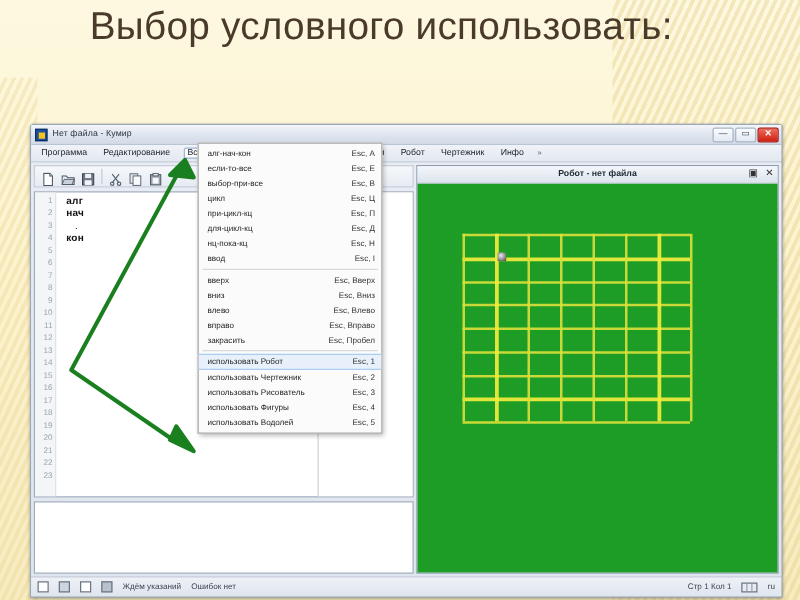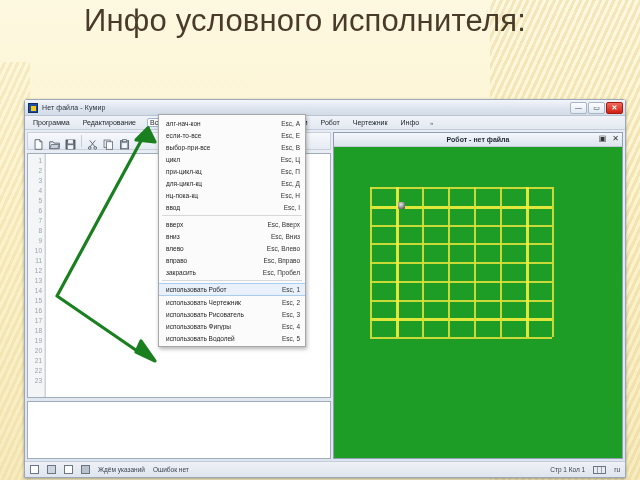--- a/index.html
+++ b/index.html
@@ -250,21 +250,21 @@
     position: absolute; left: 0; top: 0;
     width: 640px; height: 480px;
     pointer-events: none; z-index: 60;
   }
 </style>
 </head>
 <body>
 
 <div id="slide-bg"></div>
 
-<div id="slide-title">Инфо условного исполнителя:</div>
+<div id="slide-title">Выбор условного использовать:</div>
 
 <div id="kumir-window">
 
   <div id="titlebar">
     <div id="app-icon"></div>
     <div id="window-title">Нет файла - Кумир</div>
     <div class="wbtns">
       <div class="wbtn">—</div>
       <div class="wbtn">▭</div>
       <div class="wbtn close">✕</div>
@@ -350,20 +350,26 @@
             <div class="lineno">15</div>
             <div class="lineno">16</div>
             <div class="lineno">17</div>
             <div class="lineno">18</div>
             <div class="lineno">19</div>
             <div class="lineno">20</div>
             <div class="lineno">21</div>
             <div class="lineno">22</div>
             <div class="lineno">23</div>
           </div>
+        <div id="code">
+            <div class="codeline">алг</div>
+            <div class="codeline">нач</div>
+            <div class="codeline dot">.</div>
+            <div class="codeline">кон</div>
+          </div>
         <div id="editor-rightcol"></div>
       </div>
 
       <div id="output-panel"></div>
     </div>
 
     <div id="right-pane">
       <div id="robot-window">
         <div id="robot-title">
           <div id="robot-title-text">Робот - нет файла</div>

